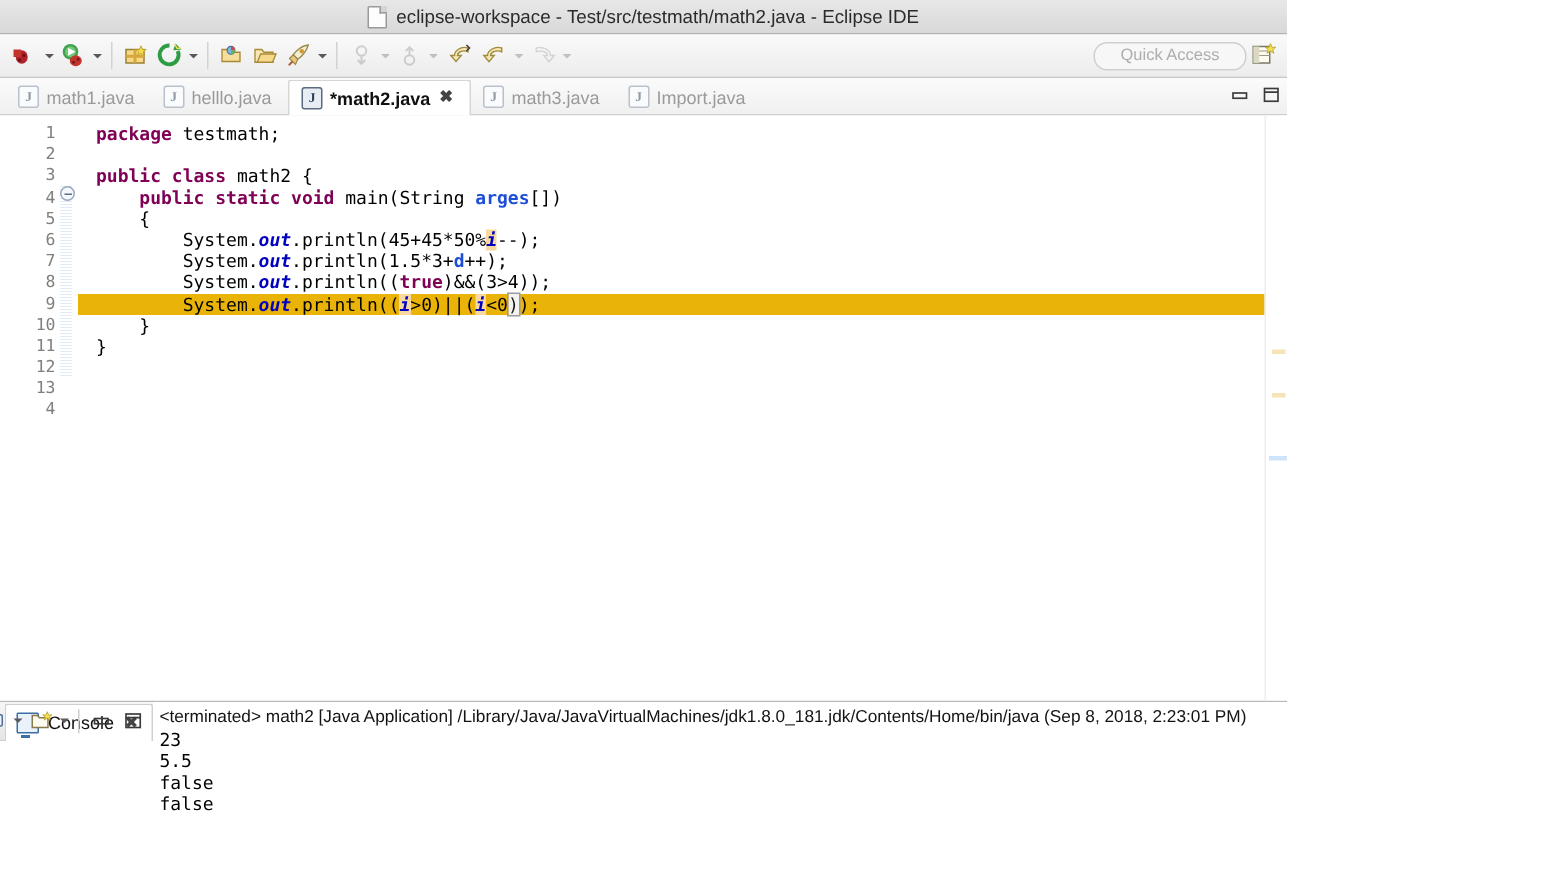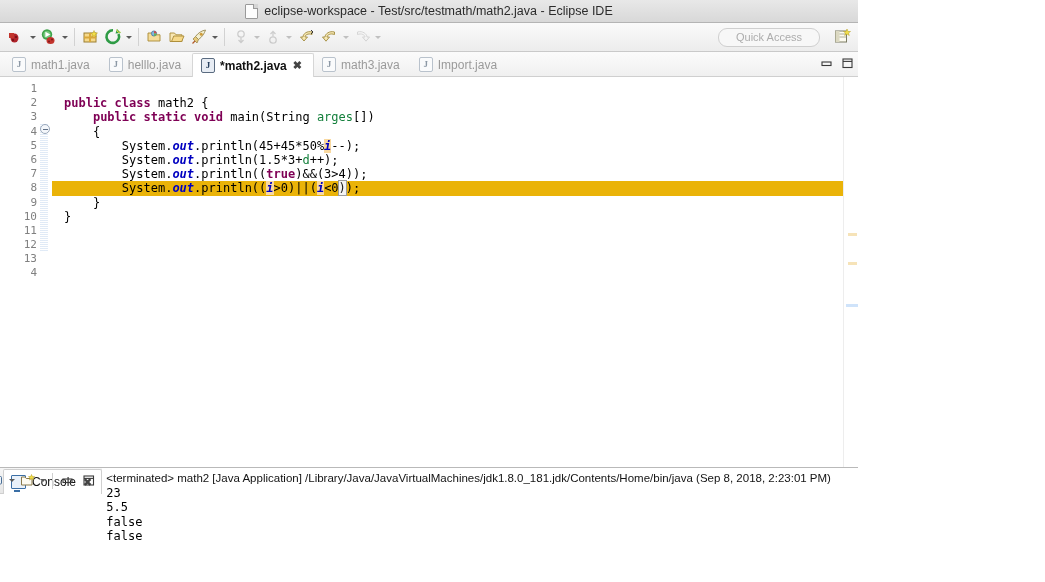--- a/index.html
+++ b/index.html
@@ -110,21 +110,21 @@
   .tb-caret i {
     width: 0; height: 0;
     border-left: 3px solid transparent;
     border-right: 3px solid transparent;
     border-top: 3.5px solid #5a5a5a;
     display:block;
   }
   .tb-caret.dim i { border-top-color: #c0c0c0; }
   .quick-access {
     position: absolute;
-    right: 38px;
+    right: 27px;
     top: 5px;
     width: 100px;
     height: 17px;
     border: 1px solid #cfcfcf;
     border-radius: 9px;
     background: #f7f7f7;
     color: #adadad;
     font-size: 11px;
     line-height: 17px;
     text-align: center;
@@ -290,21 +290,21 @@
     white-space: pre;
     padding-left: 12px;
     position: relative;
   }
   .cline.current {
     background: #eab308;
   }
   .kw   { color: #7f0055; font-weight: bold; }
   .fld  { color: #0000c0; font-style: italic; font-weight: bold; }
   .plain{ color: #000000; }
-  .param{ color: #15803d; }
+  .param{ color: #1d4ed8; font-weight: bold; }
   .occ  { background: #f9d9a0; }
   .bracket-hl {
     outline: 1px solid #9b9b9b;
     background: #f3f3f3;
   }
 
   .overview-ruler {
     position: absolute;
     right: 0;
     top: 0;
@@ -654,20 +654,21 @@
       <div class="ln">13</div>
       <div class="ln">4</div>
     </div>
 
     <div class="fold-col">
       <div class="fold-band"></div>
       <div class="fold-icon"></div>
     </div>
 
     <div class="code">
+      <div class="cline"><span class="kw">package</span><span class="plain"> testmath;</span></div>
       <div class="cline"></div>
       <div class="cline"><span class="kw">public class</span><span class="plain"> math2 {</span></div>
       <div class="cline"><span class="plain">    </span><span class="kw">public static void</span><span class="plain"> main(String </span><span class="param">arges</span><span class="plain">[])</span></div>
       <div class="cline"><span class="plain">    {</span></div>
       <div class="cline"><span class="plain">        System.</span><span class="fld">out</span><span class="plain">.println(45+45*50%</span><span class="occ fld">i</span><span class="plain">--);</span></div>
       <div class="cline"><span class="plain">        System.</span><span class="fld">out</span><span class="plain">.println(1.5*3+</span><span class="param">d</span><span class="plain">++);</span></div>
       <div class="cline"><span class="plain">        System.</span><span class="fld">out</span><span class="plain">.println((</span><span class="kw">true</span><span class="plain">)&amp;&amp;(3&gt;4));</span></div>
       <div class="cline current"><span class="plain">        System.</span><span class="fld">out</span><span class="plain">.println((</span><span class="occ fld">i</span><span class="plain">&gt;0)||(</span><span class="occ fld">i</span><span class="plain">&lt;0</span><span class="bracket-hl">)</span><span class="plain">);</span></div>
       <div class="cline"><span class="plain">    }</span></div>
       <div class="cline"><span class="plain">}</span></div>

